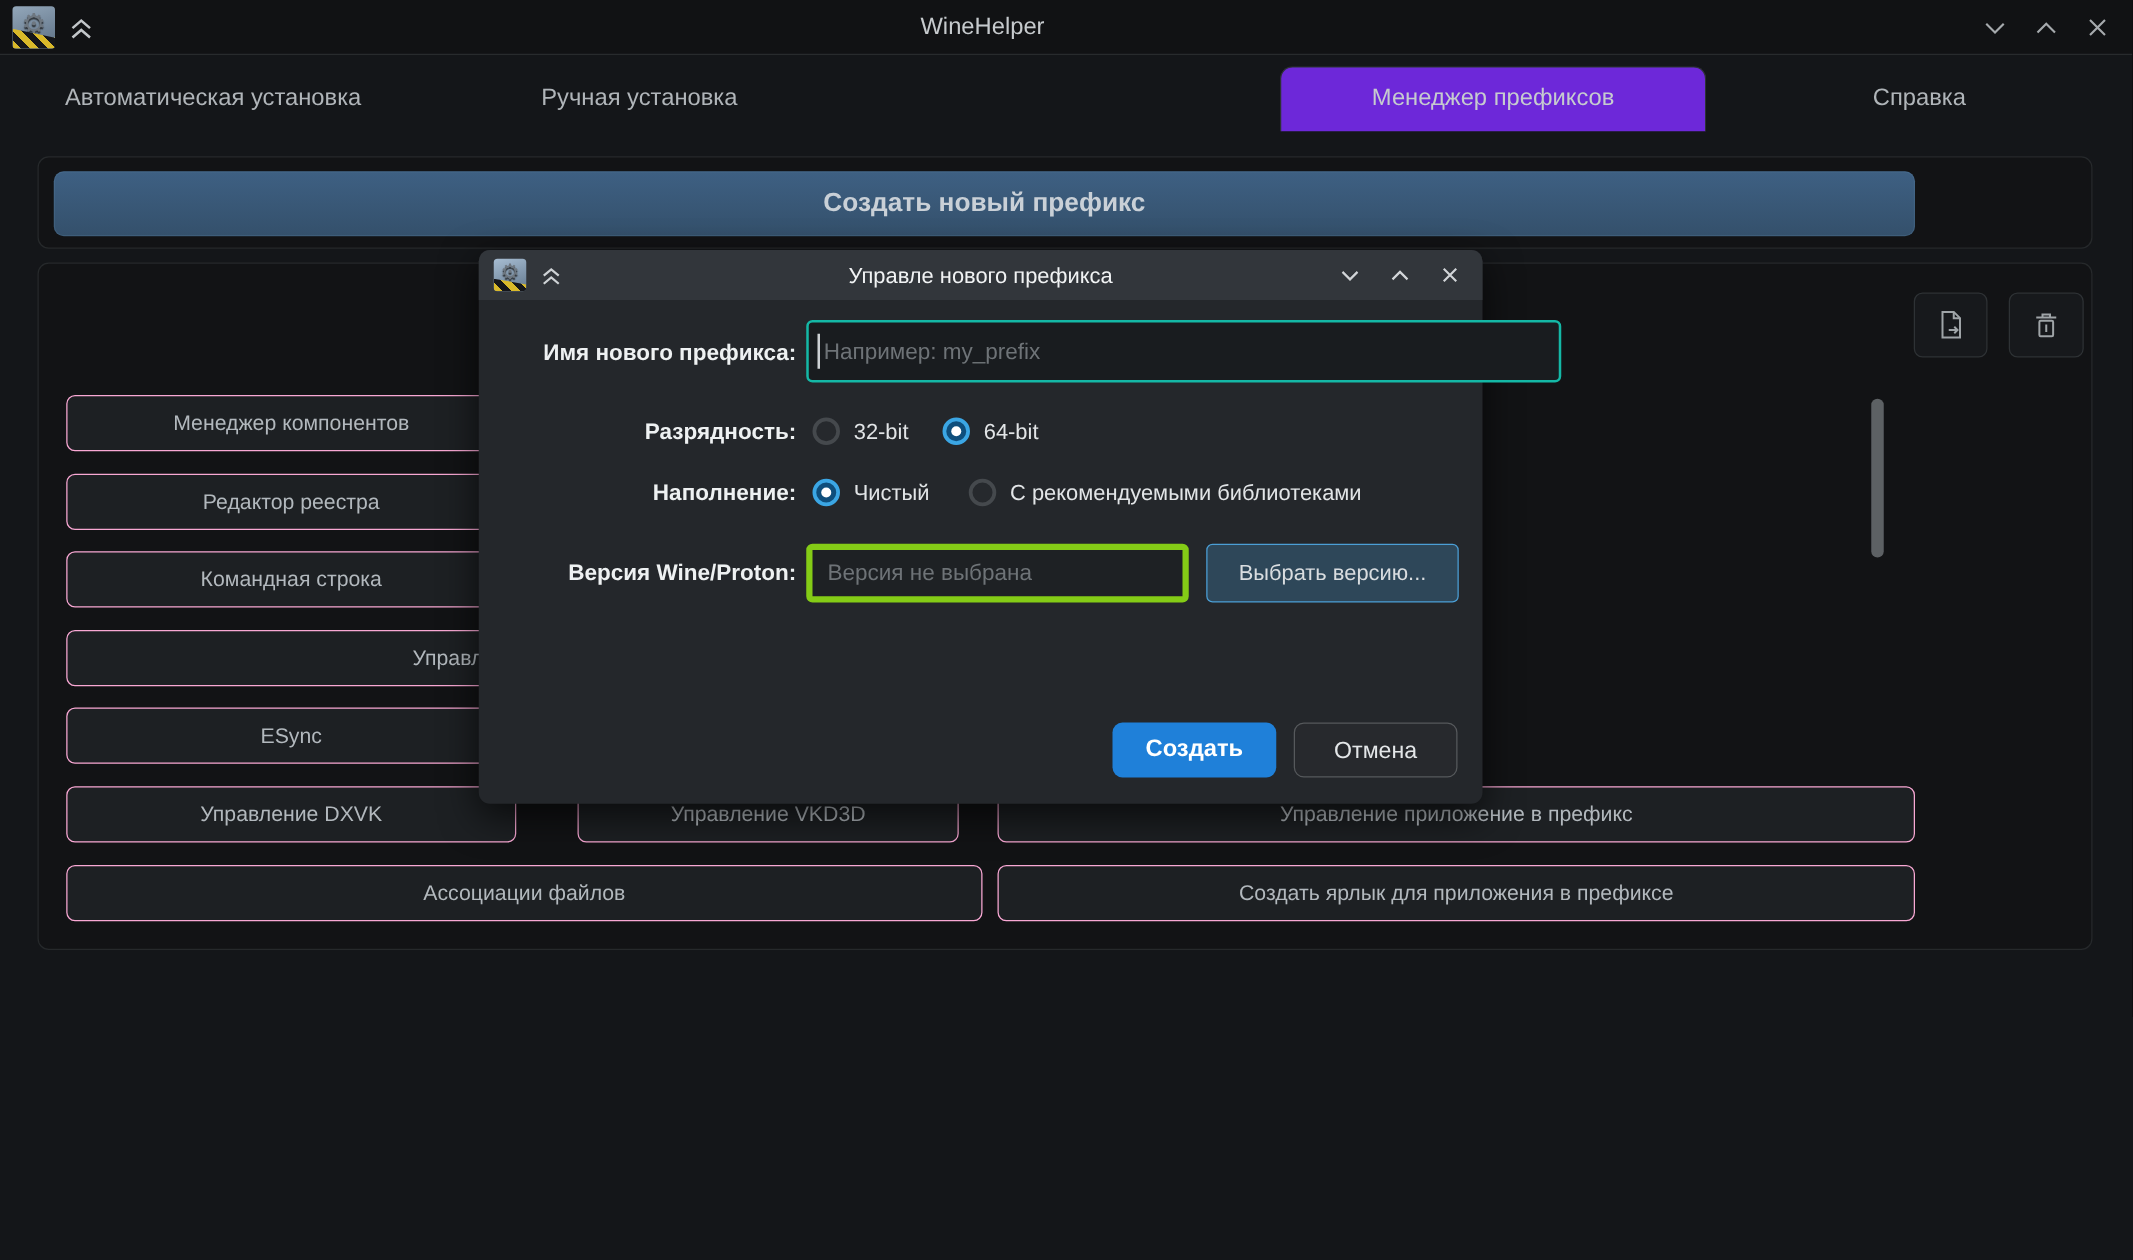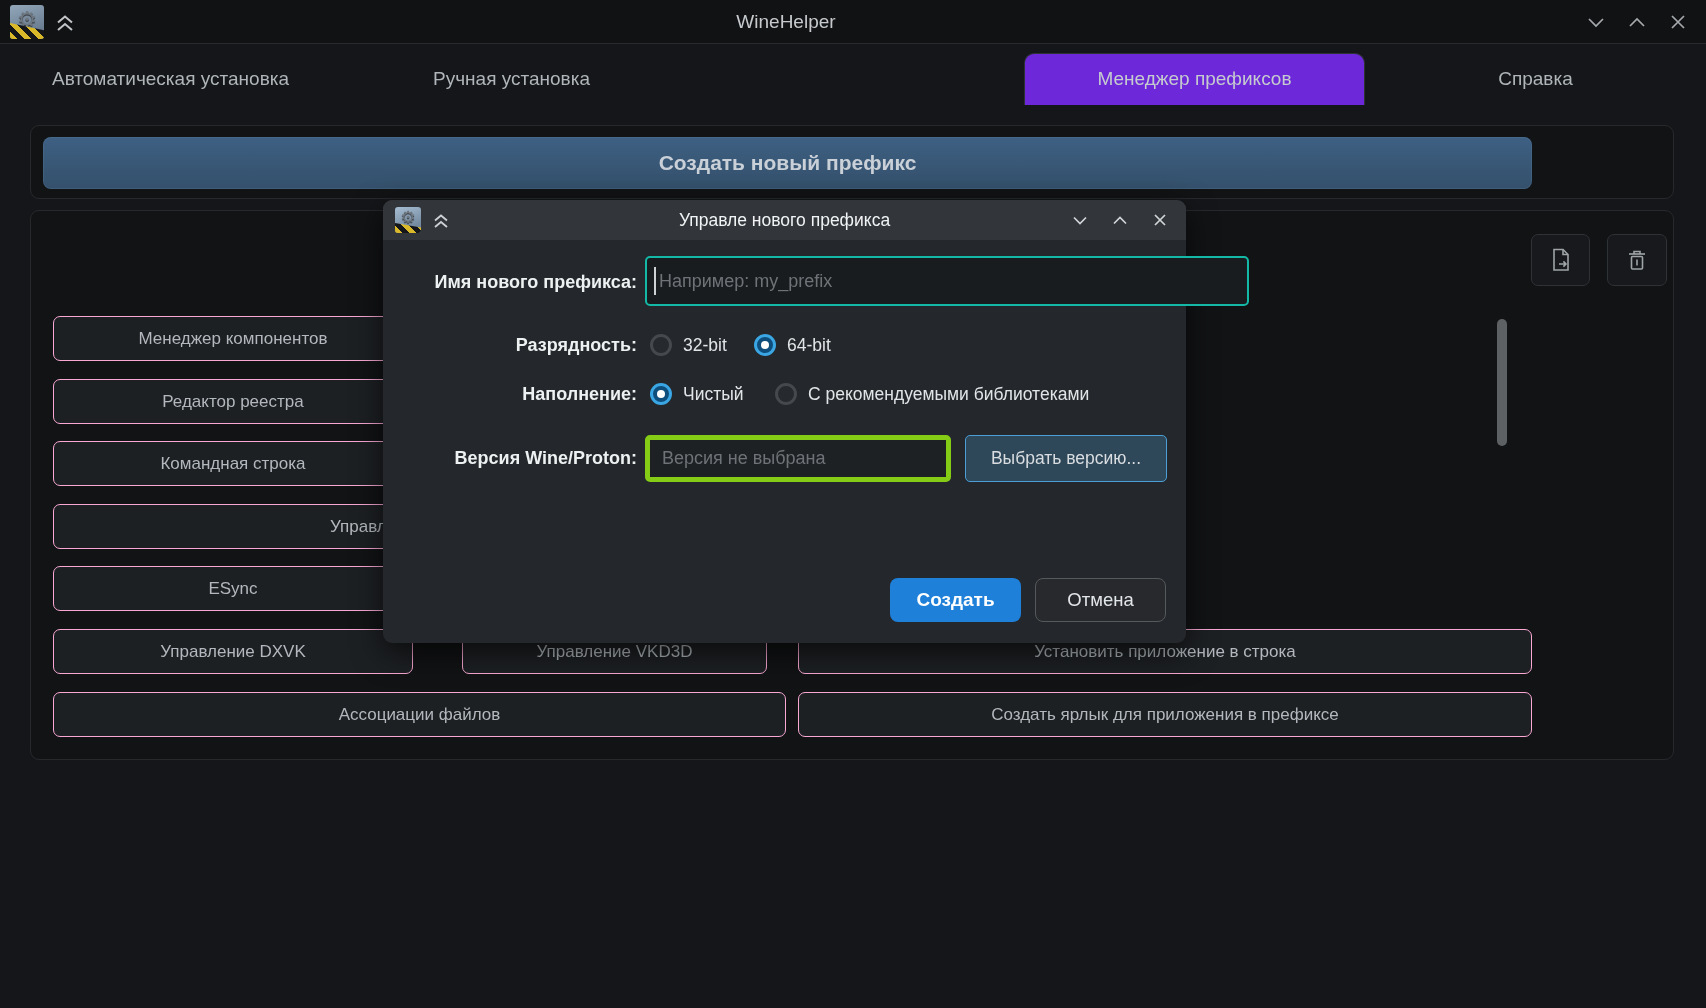--- a/index.html
+++ b/index.html
@@ -164,21 +164,21 @@
     </div>
     <div class="scroll-thumb"></div>
 
     <div class="pm-btn" style="left:22px; top:105px; width:360px;">Менеджер компонентов</div>
     <div class="pm-btn" style="left:22px; top:168px; width:360px;">Редактор реестра</div>
     <div class="pm-btn" style="left:22px; top:230px; width:360px;">Командная строка</div>
     <div class="pm-btn frag" style="left:22px; top:293px; width:733px;">Управле</div>
     <div class="pm-btn" style="left:22px; top:355px; width:360px;">ESync</div>
     <div class="pm-btn" style="left:22px; top:418px; width:360px;">Управление DXVK</div>
     <div class="pm-btn" style="left:395px; top:418px; width:305px;margin-left:36px;">Управление VKD3D</div>
-    <div class="pm-btn" style="left:767px; top:418px; width:734px;">Установить приложение в строка</div>
+    <div class="pm-btn" style="left:767px; top:418px; width:734px;">Управление приложение в префикс</div>
     <div class="pm-btn" style="left:22px; top:481px; width:733px;">Ассоциации файлов</div>
     <div class="pm-btn" style="left:767px; top:481px; width:734px;">Создать ярлык для приложения в префиксе</div>
   </div>
 
   <div id="dialog">
     <div class="dlg-titlebar">
       <div class="winicon" id="dlgIcon">
         <span class="gear">⚙</span>
         <span class="stripes"></span>
       </div>

